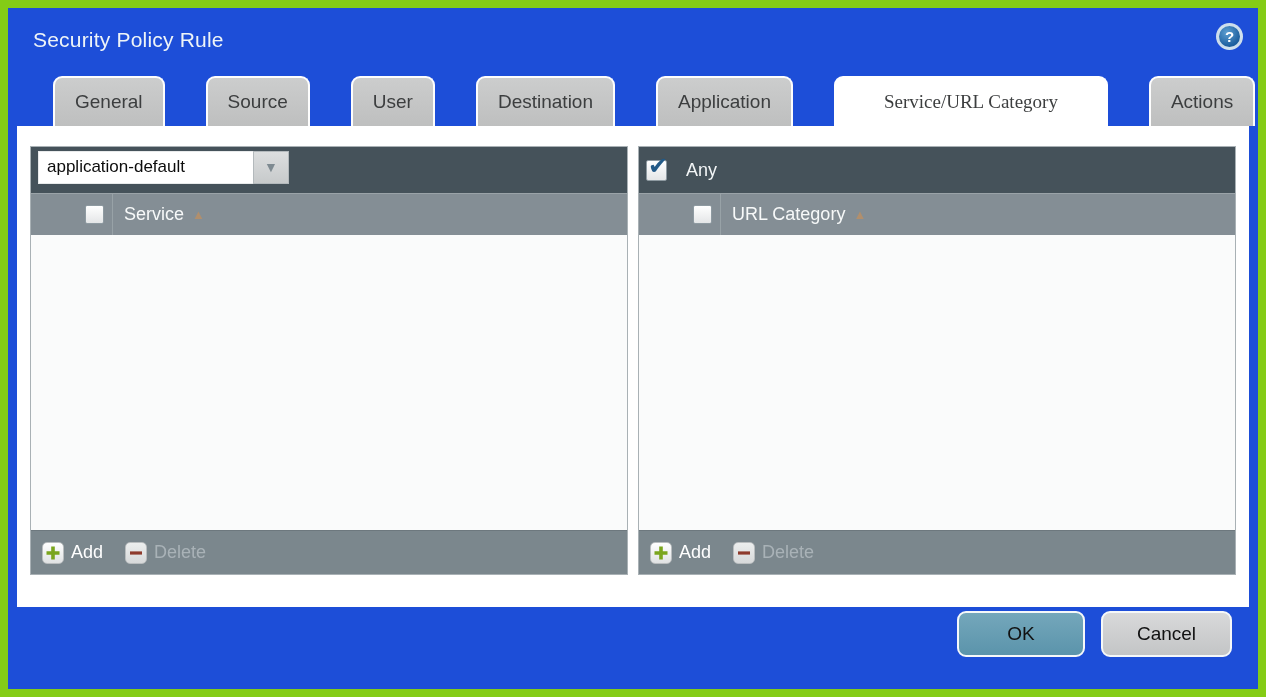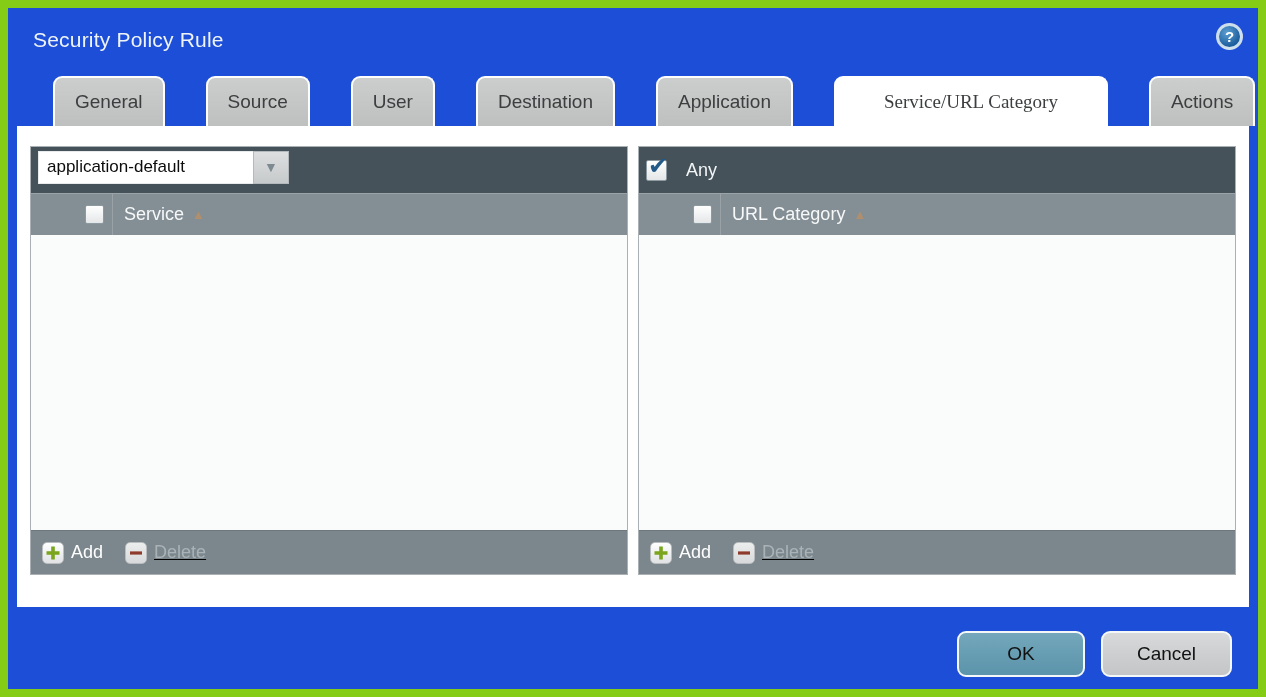--- a/index.html
+++ b/index.html
@@ -123,26 +123,26 @@
     cursor: pointer; background: none; border: none;
     font-family: "Liberation Sans", sans-serif;
   }
   .tool-icon {
     width: 22px; height: 22px; border-radius: 5px;
     background: linear-gradient(#ffffff, #e0e2e3);
     border: 1px solid #b9bdbf;
     display: flex; align-items: center; justify-content: center;
   }
   .tool-label { font-size: 18px; color: #ffffff; }
-  .tool-btn.disabled { cursor: default; text-decoration: underline; }
+  .tool-btn.disabled { cursor: default; }
   .tool-btn.disabled .tool-label { color: #a9b2b7; }
   .tool-btn.disabled .tool-icon { background: linear-gradient(#eceeee, #d7d9da); }
   
   .btn-row {
-    position: absolute; right: 26px; bottom: 12px;
+    position: absolute; right: 26px; bottom: 32px;
     display: flex; gap: 16px;
   }
   .dlg-btn {
     height: 46px; border-radius: 9px;
     border: 2px solid #f5f8f9;
     font-size: 19px; color: #111;
     font-family: "Liberation Sans", sans-serif;
     display: flex; align-items: center; justify-content: center;
     cursor: pointer;
   }

